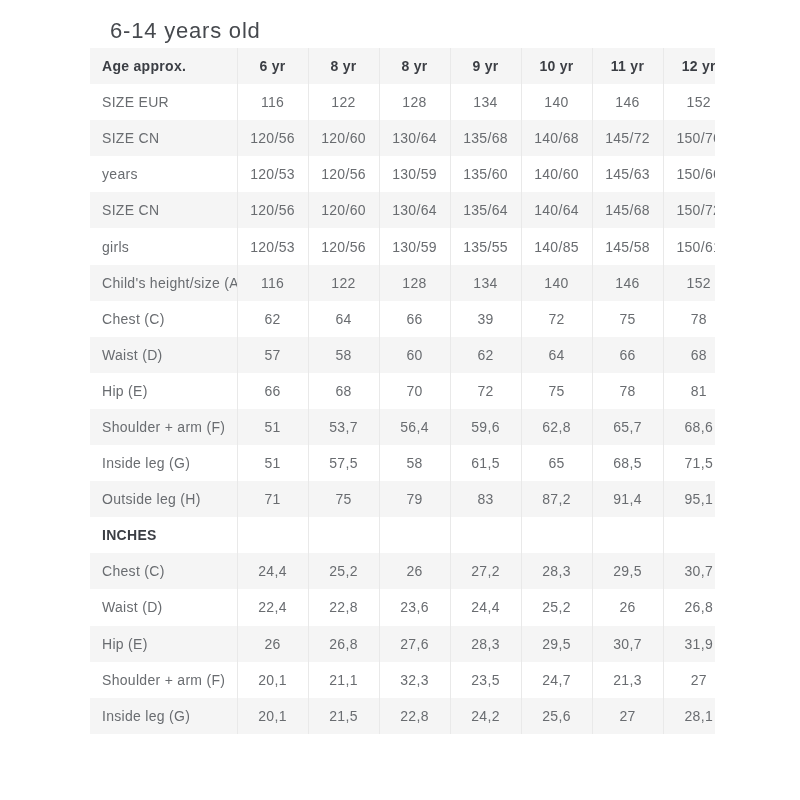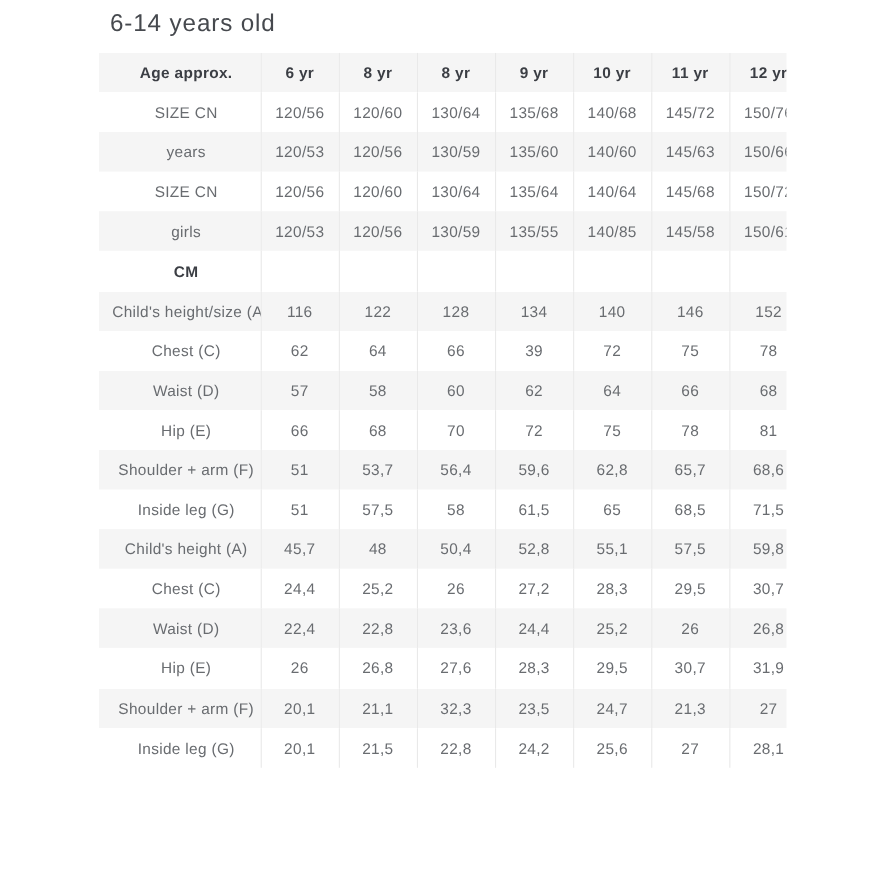--- a/index.html
+++ b/index.html
@@ -15,21 +15,21 @@
   body{
     width:800px;height:800px;
     background:var(--page-bg);
     font-family:"Liberation Sans",sans-serif;
     position:relative;
     overflow:hidden;
   }
   .page-title{
     position:absolute;
     left:94px;top:0px;
-    margin:6px;
+    margin:16px;
     font-size:22px;
     line-height:30px;
     font-weight:400;
     letter-spacing:0.8px;
     color:var(--title);
   }
   .table-wrap{
     position:absolute;
     left:90px;top:48px;
     width:625px;height:752px;
@@ -50,21 +50,21 @@
     color:var(--text);
     text-align:center;
     white-space:nowrap;
     overflow:hidden;
   }
   th{
     font-weight:700;
     color:var(--heading);
   }
   .label-col{
-    text-align:center;
+    text-align:left;
     padding-left:12px;
   }
   td.section{
     font-weight:700;
     color:var(--heading);
   }
   thead tr{background:var(--alt-bg);}
   tbody tr:nth-child(even){background:var(--alt-bg);}
   th:not(.label-col),
   td:not(.label-col){
@@ -95,20 +95,30 @@
           <th>8 yr</th>
           <th>8 yr</th>
           <th>9 yr</th>
           <th>10 yr</th>
           <th>11 yr</th>
           <th>12 yr</th>
         </tr>
     </thead>
     <tbody id="table-body">
         <tr>
+          <td class="label-col">SIZE EUR</td>
+          <td>116</td>
+          <td>122</td>
+          <td>128</td>
+          <td>134</td>
+          <td>140</td>
+          <td>146</td>
+          <td>152</td>
+        </tr>
+        <tr>
           <td class="label-col">SIZE CN</td>
           <td>120/56</td>
           <td>120/60</td>
           <td>130/64</td>
           <td>135/68</td>
           <td>140/68</td>
           <td>145/72</td>
           <td>150/76</td>
         </tr>
         <tr>
@@ -133,30 +143,20 @@
         </tr>
         <tr>
           <td class="label-col">girls</td>
           <td>120/53</td>
           <td>120/56</td>
           <td>130/59</td>
           <td>135/55</td>
           <td>140/85</td>
           <td>145/58</td>
           <td>150/61</td>
-        </tr>
-        <tr>
-          <td class="label-col section">CM</td>
-          <td></td>
-          <td></td>
-          <td></td>
-          <td></td>
-          <td></td>
-          <td></td>
-          <td></td>
         </tr>
         <tr>
           <td class="label-col">Child's height/size (A)</td>
           <td>116</td>
           <td>122</td>
           <td>128</td>
           <td>134</td>
           <td>140</td>
           <td>146</td>
           <td>152</td>
@@ -205,28 +205,38 @@
           <td class="label-col">Inside leg (G)</td>
           <td>51</td>
           <td>57,5</td>
           <td>58</td>
           <td>61,5</td>
           <td>65</td>
           <td>68,5</td>
           <td>71,5</td>
         </tr>
         <tr>
-          <td class="label-col">Child's height (A)</td>
-          <td>45,7</td>
-          <td>48</td>
-          <td>50,4</td>
-          <td>52,8</td>
-          <td>55,1</td>
-          <td>57,5</td>
-          <td>59,8</td>
+          <td class="label-col">Outside leg (H)</td>
+          <td>71</td>
+          <td>75</td>
+          <td>79</td>
+          <td>83</td>
+          <td>87,2</td>
+          <td>91,4</td>
+          <td>95,1</td>
+        </tr>
+        <tr>
+          <td class="label-col section">INCHES</td>
+          <td></td>
+          <td></td>
+          <td></td>
+          <td></td>
+          <td></td>
+          <td></td>
+          <td></td>
         </tr>
         <tr>
           <td class="label-col">Chest (C)</td>
           <td>24,4</td>
           <td>25,2</td>
           <td>26</td>
           <td>27,2</td>
           <td>28,3</td>
           <td>29,5</td>
           <td>30,7</td>

